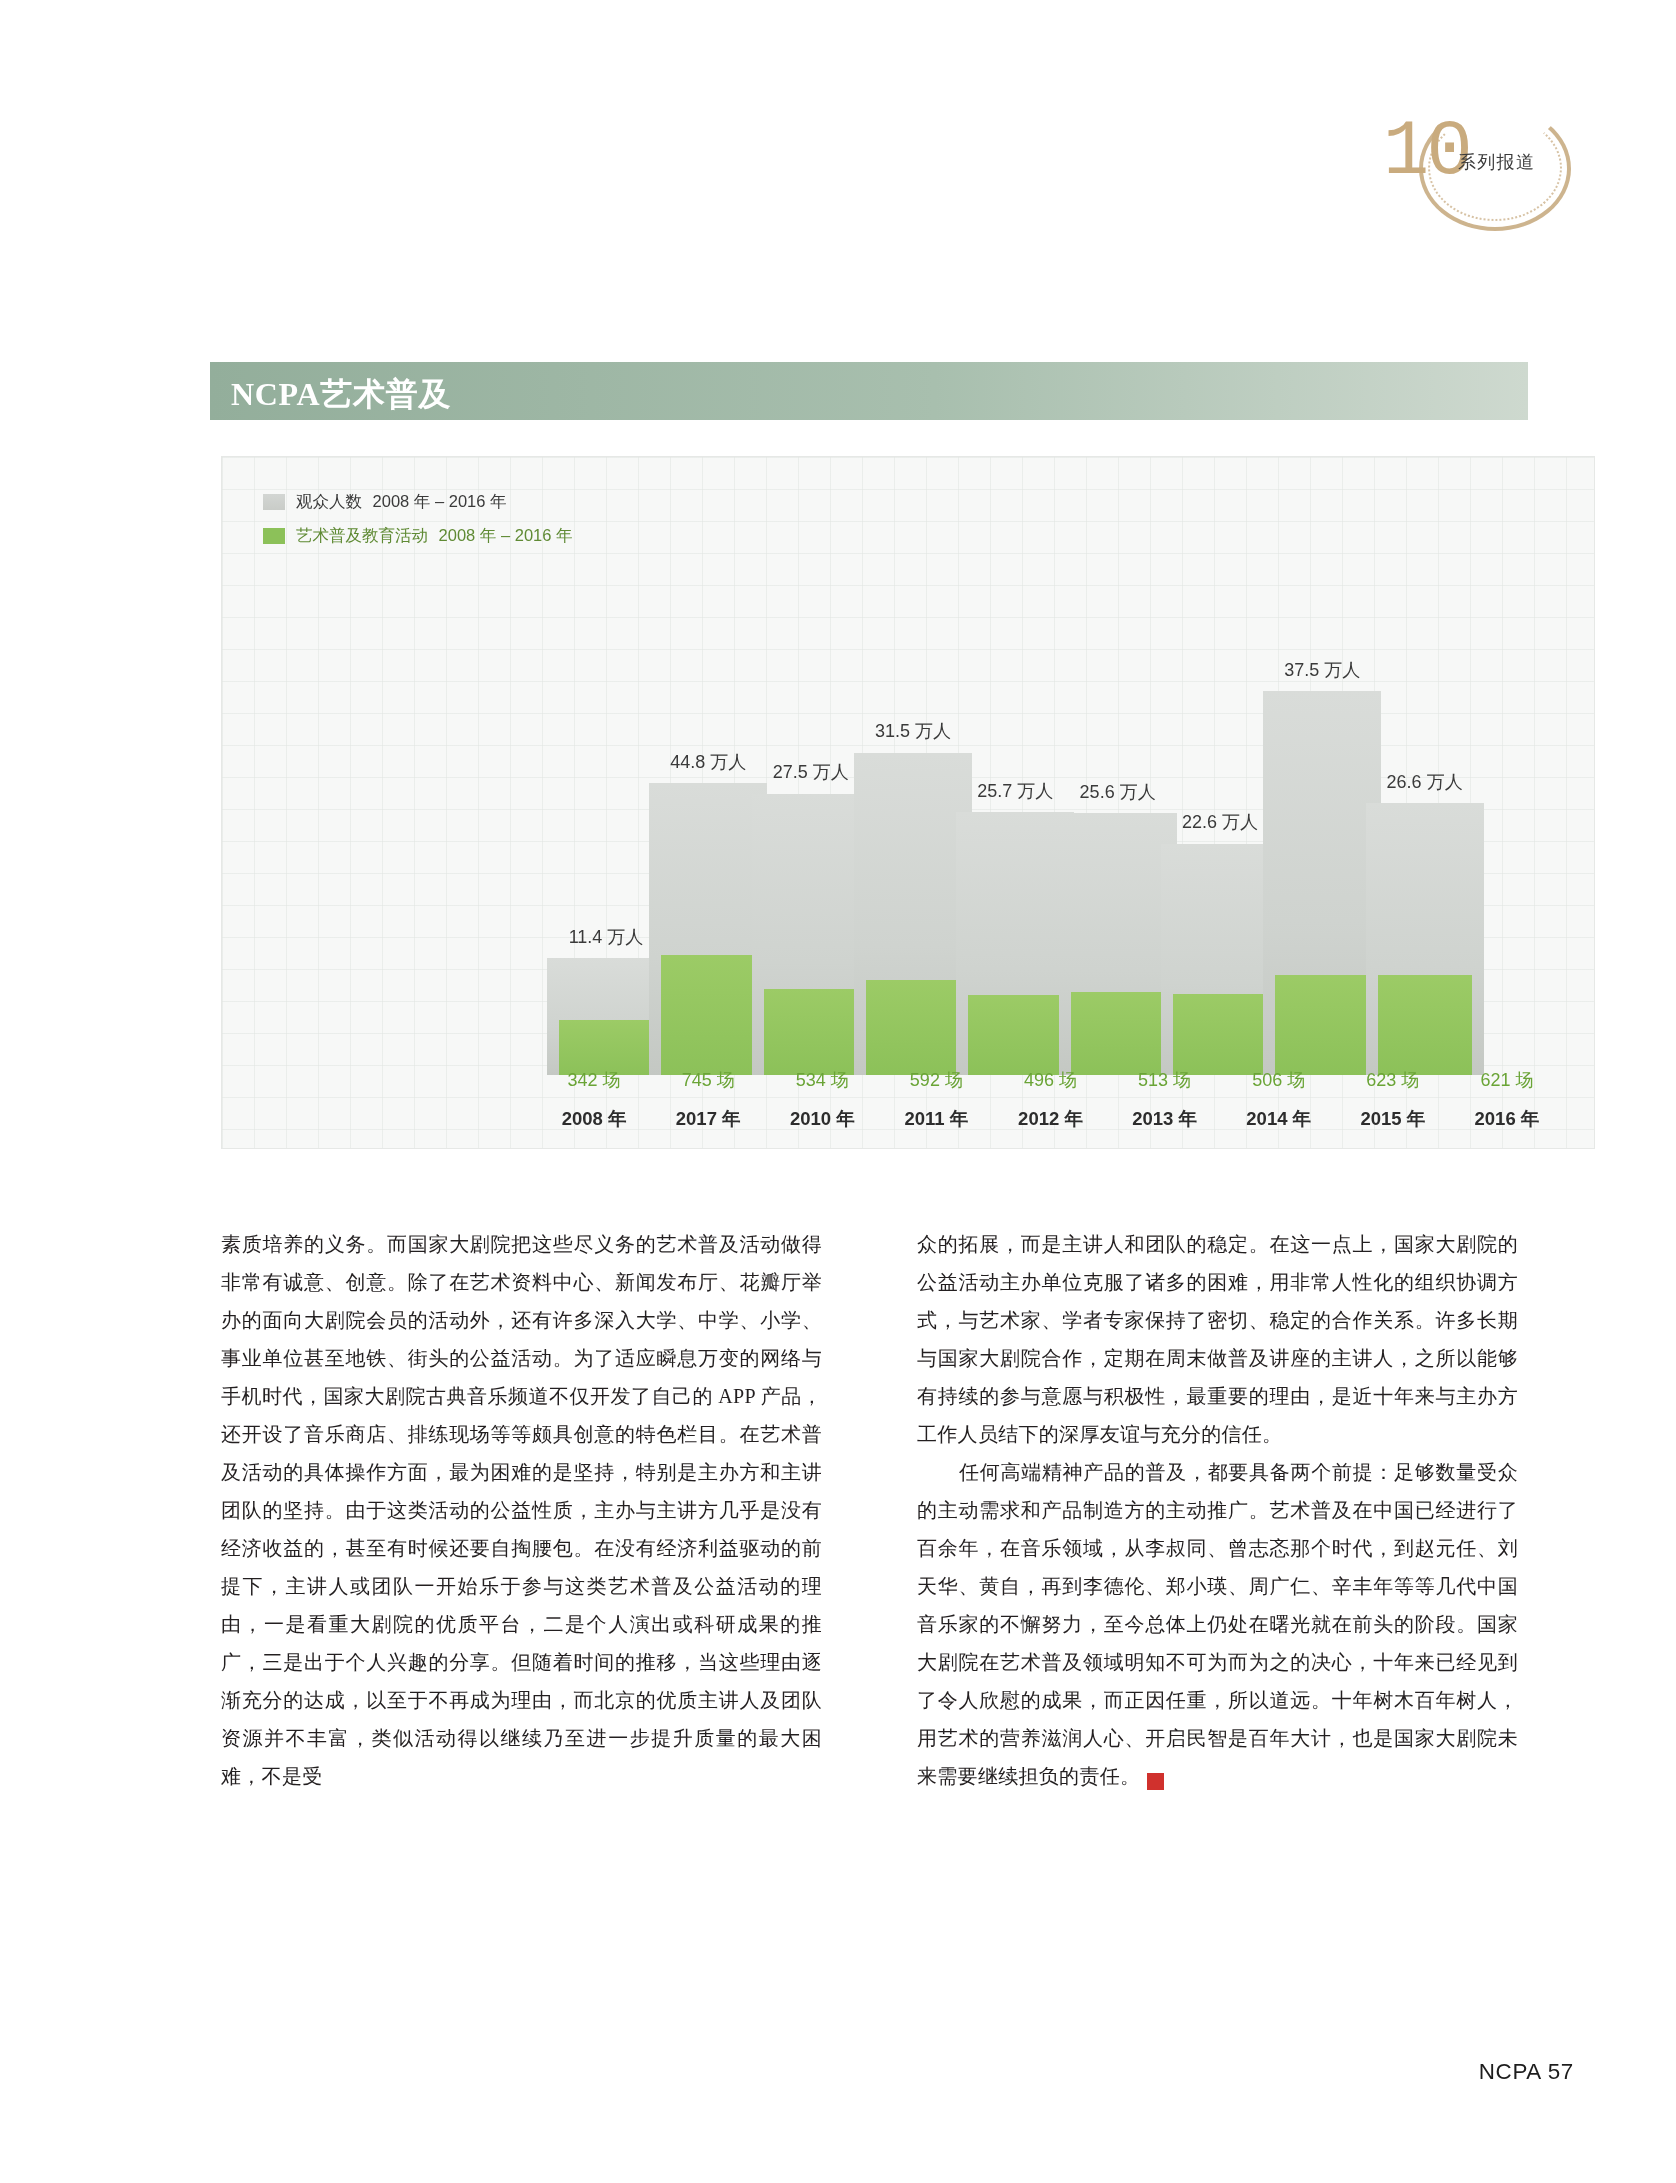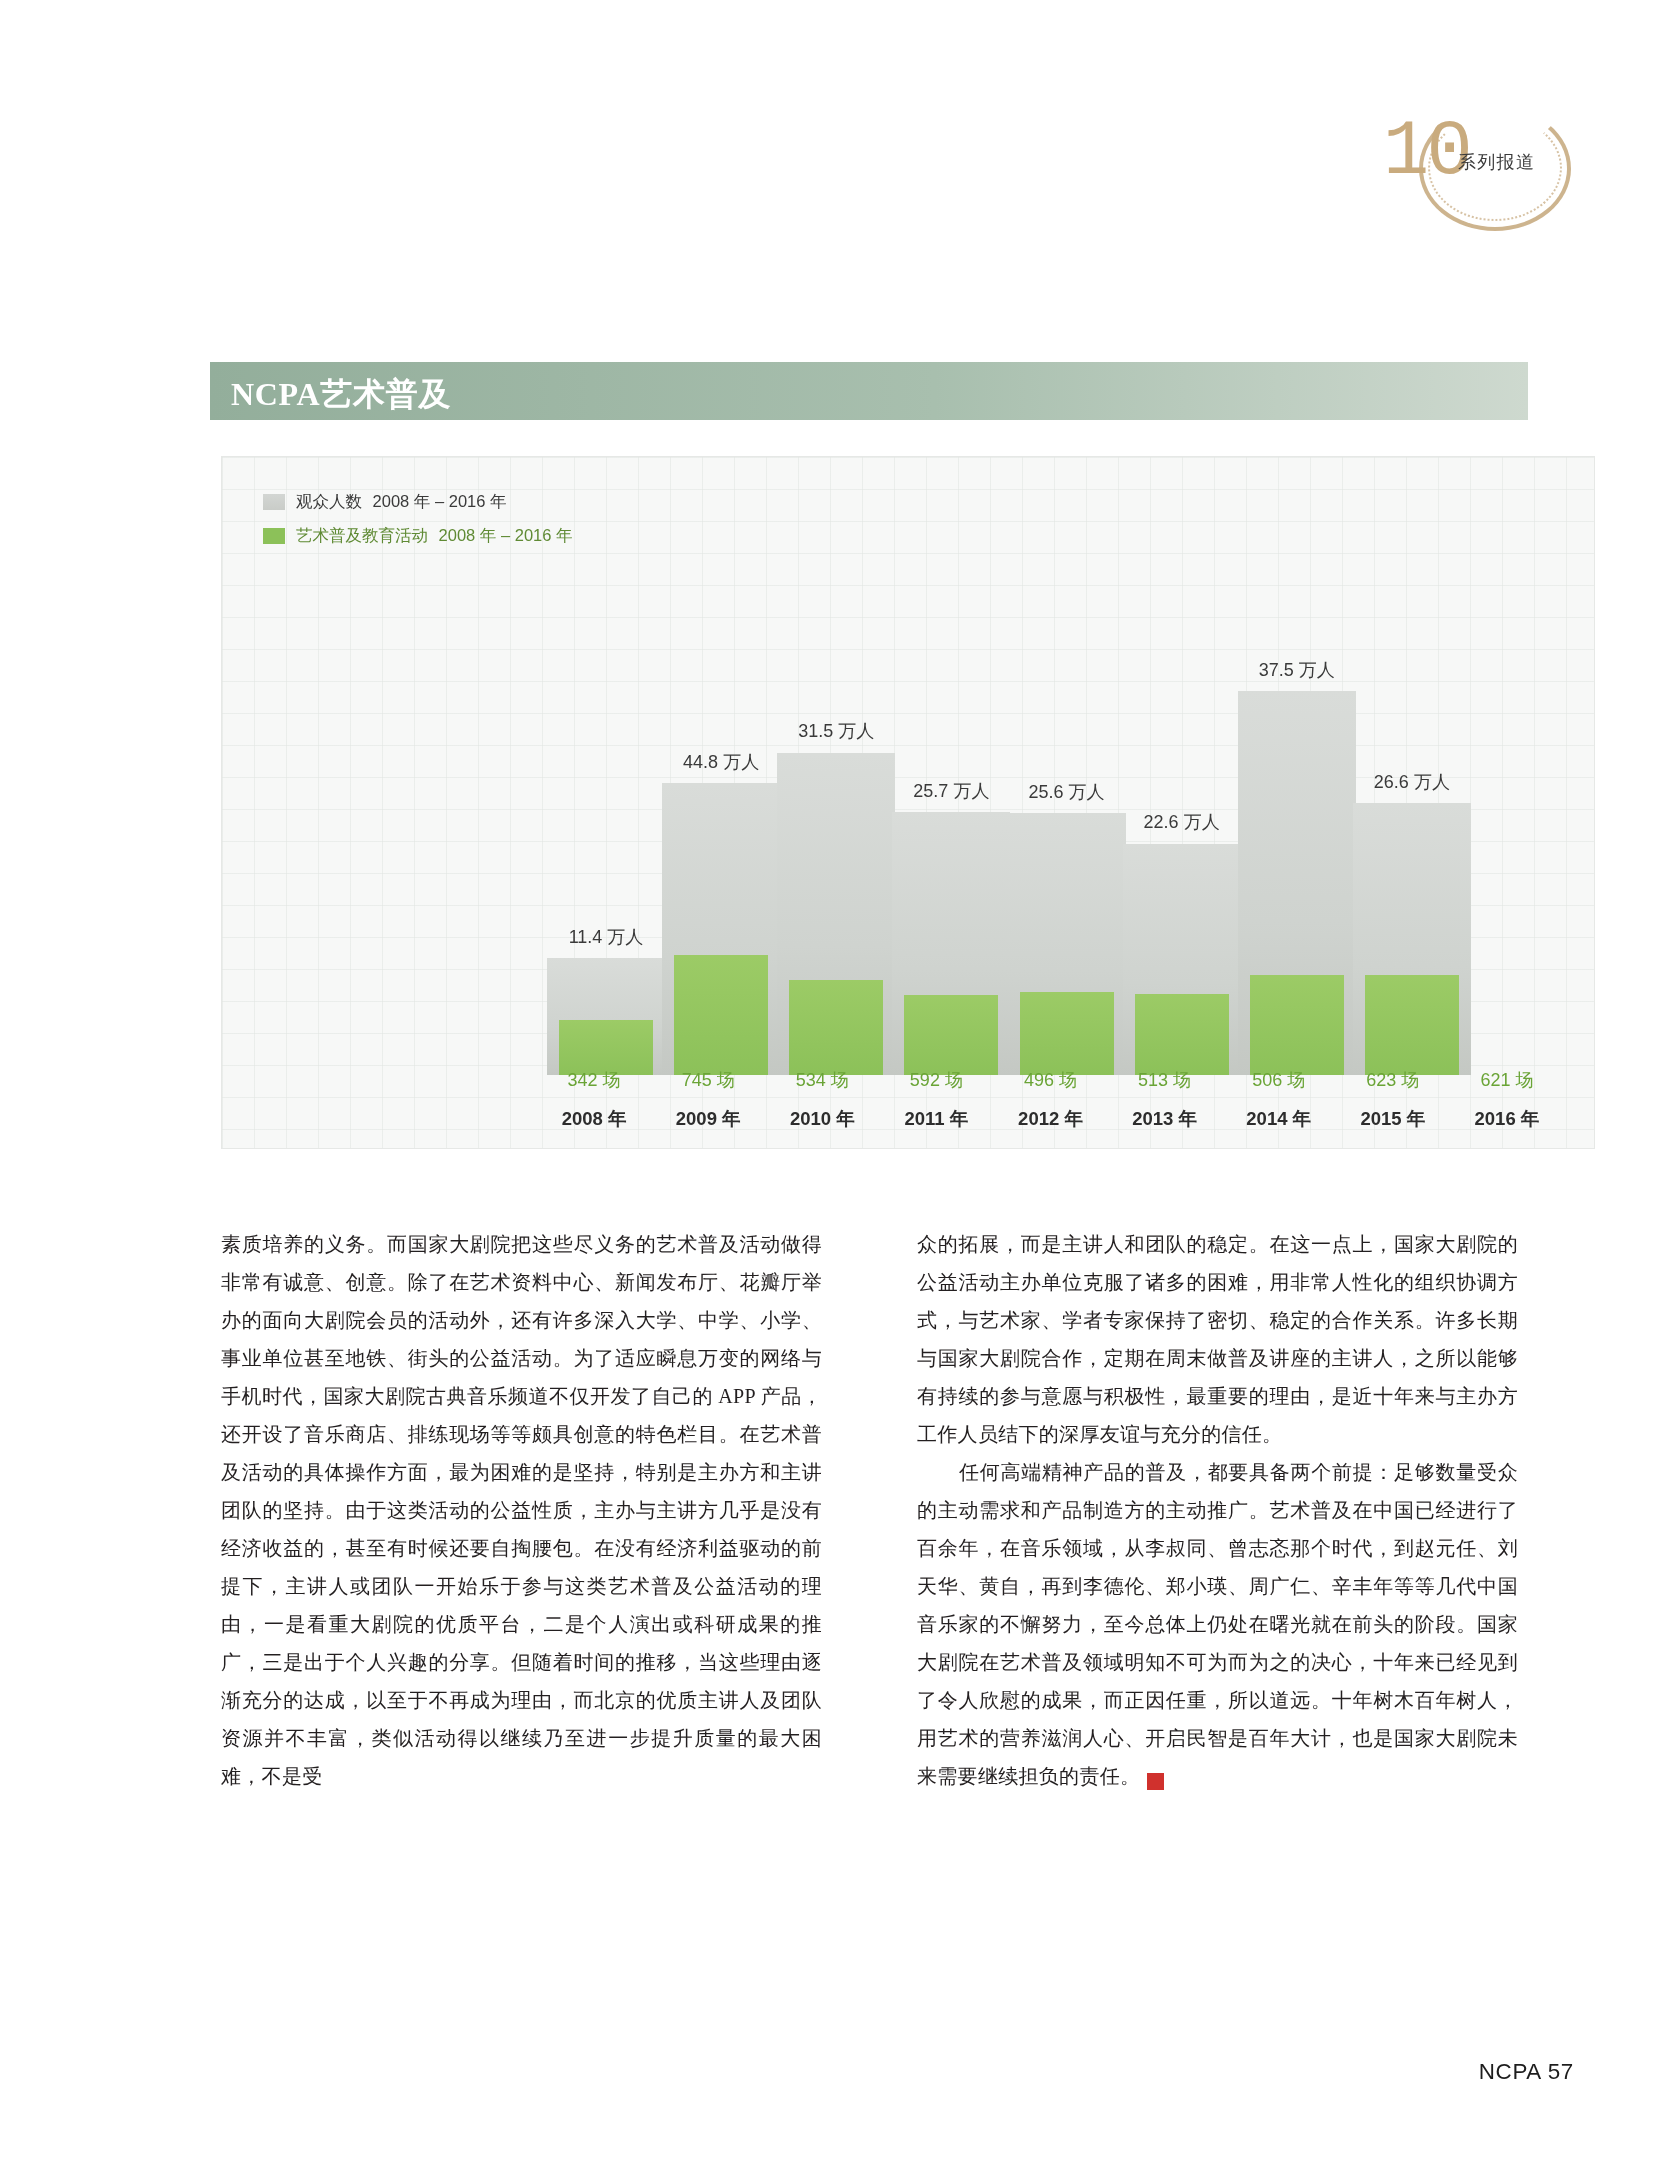--- a/index.html
+++ b/index.html
@@ -289,20 +289,25 @@
           <div class="bar-grey" style="height: 117px;"></div>
           <div class="bar-green" style="height: 55px;"></div>
           <div class="val-label" style="bottom: 126px;">11.4 万人</div>
         </div>
         <div class="bar-group">
           <div class="bar-grey" style="height: 292px;"></div>
           <div class="bar-green" style="height: 120px;"></div>
           <div class="val-label" style="bottom: 301px;">44.8 万人</div>
         </div>
         <div class="bar-group">
+          <div class="bar-grey" style="height: 281px;"></div>
+          <div class="bar-green" style="height: 86px;"></div>
+          <div class="val-label" style="bottom: 291px;">27.5 万人</div>
+        </div>
+        <div class="bar-group">
           <div class="bar-grey" style="height: 322px;"></div>
           <div class="bar-green" style="height: 95px;"></div>
           <div class="val-label" style="bottom: 332px;">31.5 万人</div>
         </div>
         <div class="bar-group">
           <div class="bar-grey" style="height: 263px;"></div>
           <div class="bar-green" style="height: 80px;"></div>
           <div class="val-label" style="bottom: 272px;">25.7 万人</div>
         </div>
         <div class="bar-group">
@@ -328,21 +333,21 @@
       </div>
   </div>
 
   <div class="x-labels" id="xlabels">
       <div class="x-col">
         <div class="x-green">342 场</div>
         <div class="x-year">2008 年</div>
       </div>
       <div class="x-col">
         <div class="x-green">745 场</div>
-        <div class="x-year">2009 年</div>
+        <div class="x-year">2017 年</div>
       </div>
       <div class="x-col">
         <div class="x-green">534 场</div>
         <div class="x-year">2010 年</div>
       </div>
       <div class="x-col">
         <div class="x-green">592 场</div>
         <div class="x-year">2011 年</div>
       </div>
       <div class="x-col">

